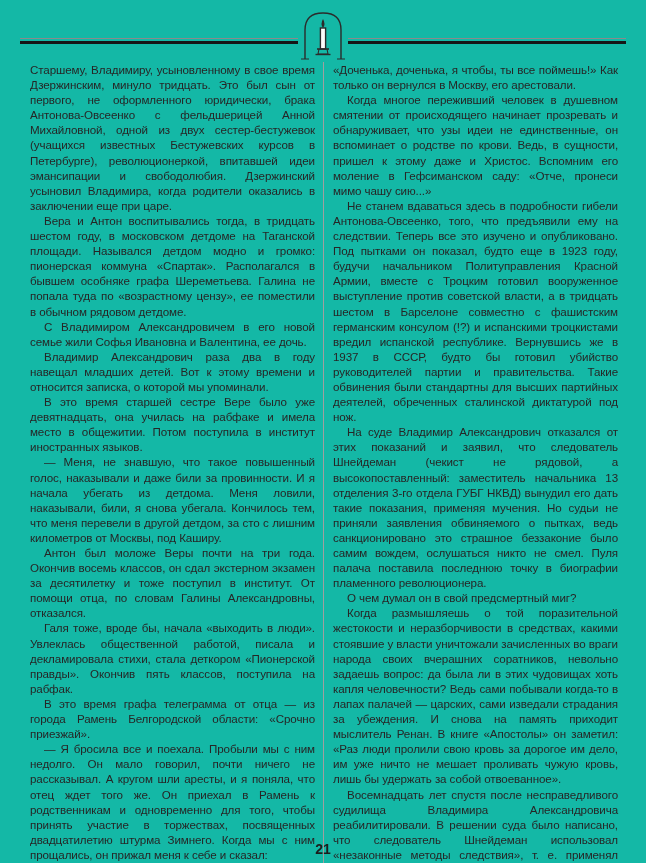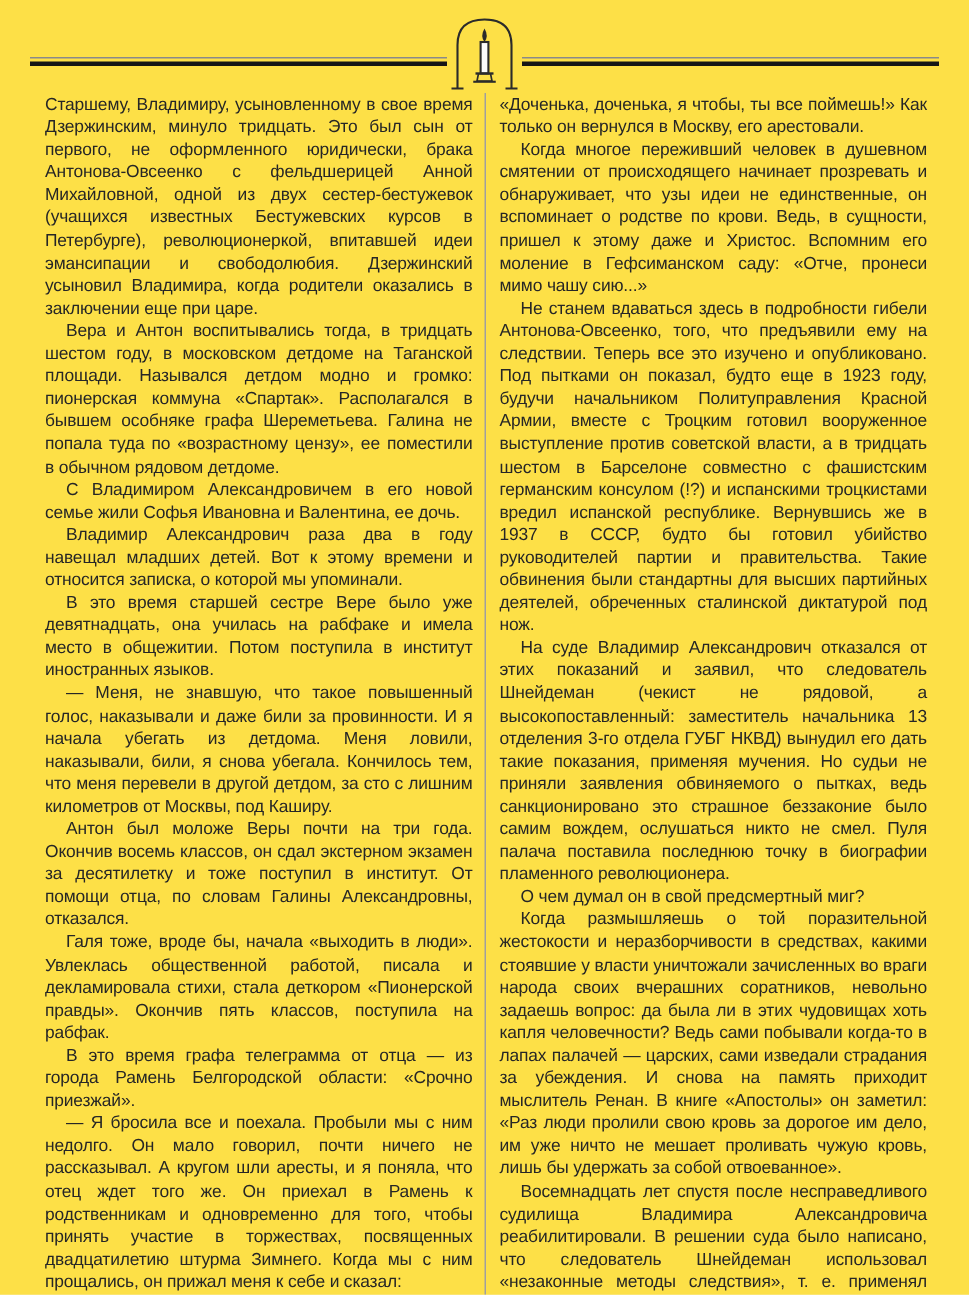--- a/index.html
+++ b/index.html
@@ -4,21 +4,21 @@
 <style>
   html,body{margin:0;padding:0;}
   body{
     width:646px;height:863px;
     background:#f6f6f4;
     font-family:"Liberation Sans","DejaVu Sans",sans-serif;
   }
   .page{
     position:relative;
     width:646px;height:863px;
-    background:#fde047;
+    background:#14b8a6;
     overflow:hidden;
   }
   
   .ornament{
     display:flex;
     align-items:flex-start;
     margin-top:8px;
     height:52px;
   }
   .rule{
@@ -124,14 +124,15 @@
       <p>Когда многое переживший человек в душевном смятении от происходящего начинает прозревать и обнаруживает, что узы идеи не единственные, он вспоминает о родстве по крови. Ведь, в сущности, пришел к этому даже и Христос. Вспомним его моление в Гефсиманском саду: «Отче, пронеси мимо чашу сию...»</p>
       <p>Не станем вдаваться здесь в подробности гибели Антонова-Овсеенко, того, что предъявили ему на следствии. Теперь все это изучено и опубликовано. Под пытками он показал, будто еще в 1923 году, будучи начальником Политуправления Красной Армии, вместе с Троцким готовил вооруженное выступление против советской власти, а в тридцать шестом в Барселоне совместно с фашистским германским консулом (!?) и испанскими троцкистами вредил испанской республике. Вернувшись же в 1937 в СССР, будто бы готовил убийство руководителей партии и правительства. Такие обвинения были стандартны для высших партийных деятелей, обреченных сталинской диктатурой под нож.</p>
       <p>На суде Владимир Александрович отказался от этих показаний и заявил, что следователь Шнейдеман (чекист не рядовой, а высокопоставленный: заместитель начальника 13 отделения 3-го отдела ГУБГ НКВД) вынудил его дать такие показания, применяя мучения. Но судьи не приняли заявления обвиняемого о пытках, ведь санкционировано это страшное беззаконие было самим вождем, ослушаться никто не смел. Пуля палача поставила последнюю точку в биографии пламенного революционера.</p>
       <p>О чем думал он в свой предсмертный миг?</p>
       <p>Когда размышляешь о той поразительной жестокости и неразборчивости в средствах, какими стоявшие у власти уничтожали зачисленных во враги народа своих вчерашних соратников, невольно задаешь вопрос: да была ли в этих чудовищах хоть капля человечности? Ведь сами побывали когда-то в лапах палачей — царских, сами изведали страдания за убеждения. И снова на память приходит мыслитель Ренан. В книге «Апостолы» он заметил: «Раз люди пролили свою кровь за дорогое им дело, им уже ничто не мешает проливать чужую кровь, лишь бы удержать за собой отвоеванное».</p>
       <p>Восемнадцать лет спустя после несправедливого судилища Владимира Александровича реабилитировали. В решении суда было написано, что следователь Шнейдеман использовал «незаконные методы следствия», т. е. применял пытки.</p>
     </div>
 
   </div>
 
+  <div class="page-number">21</div>
 
 </div>
 
 </body></html>

